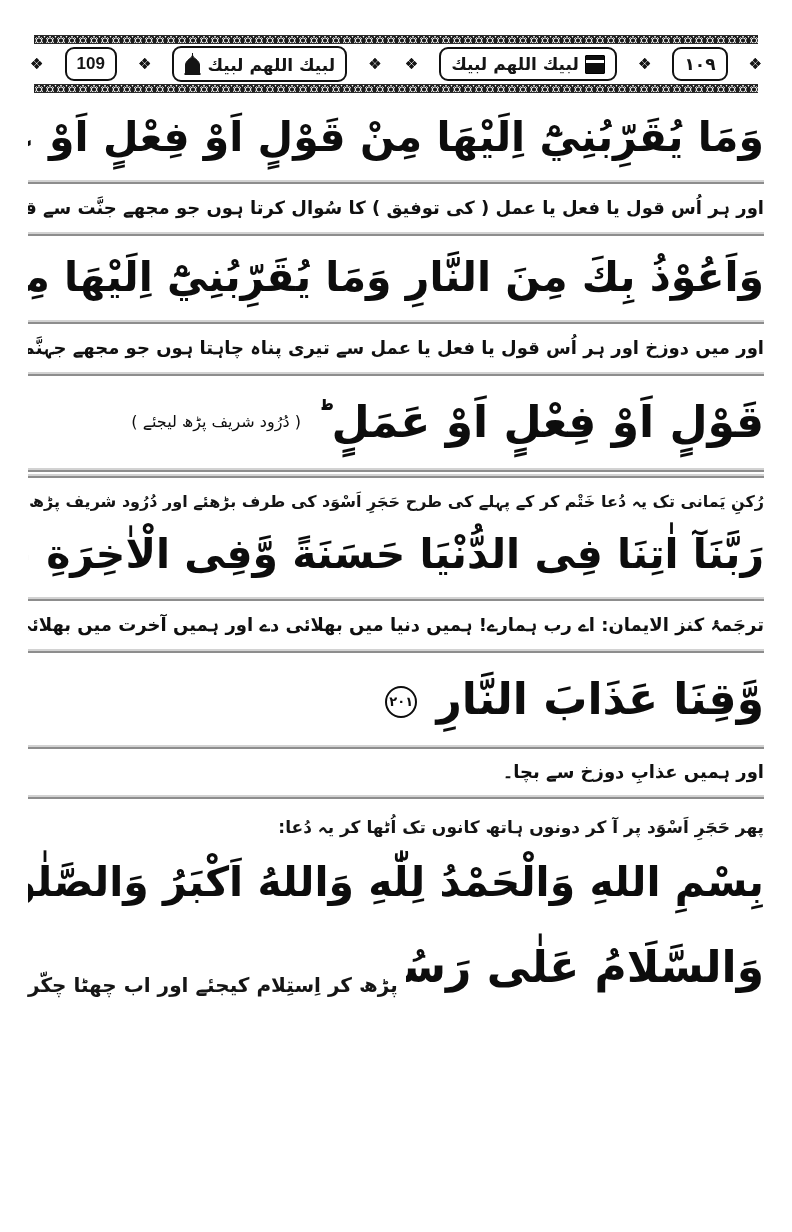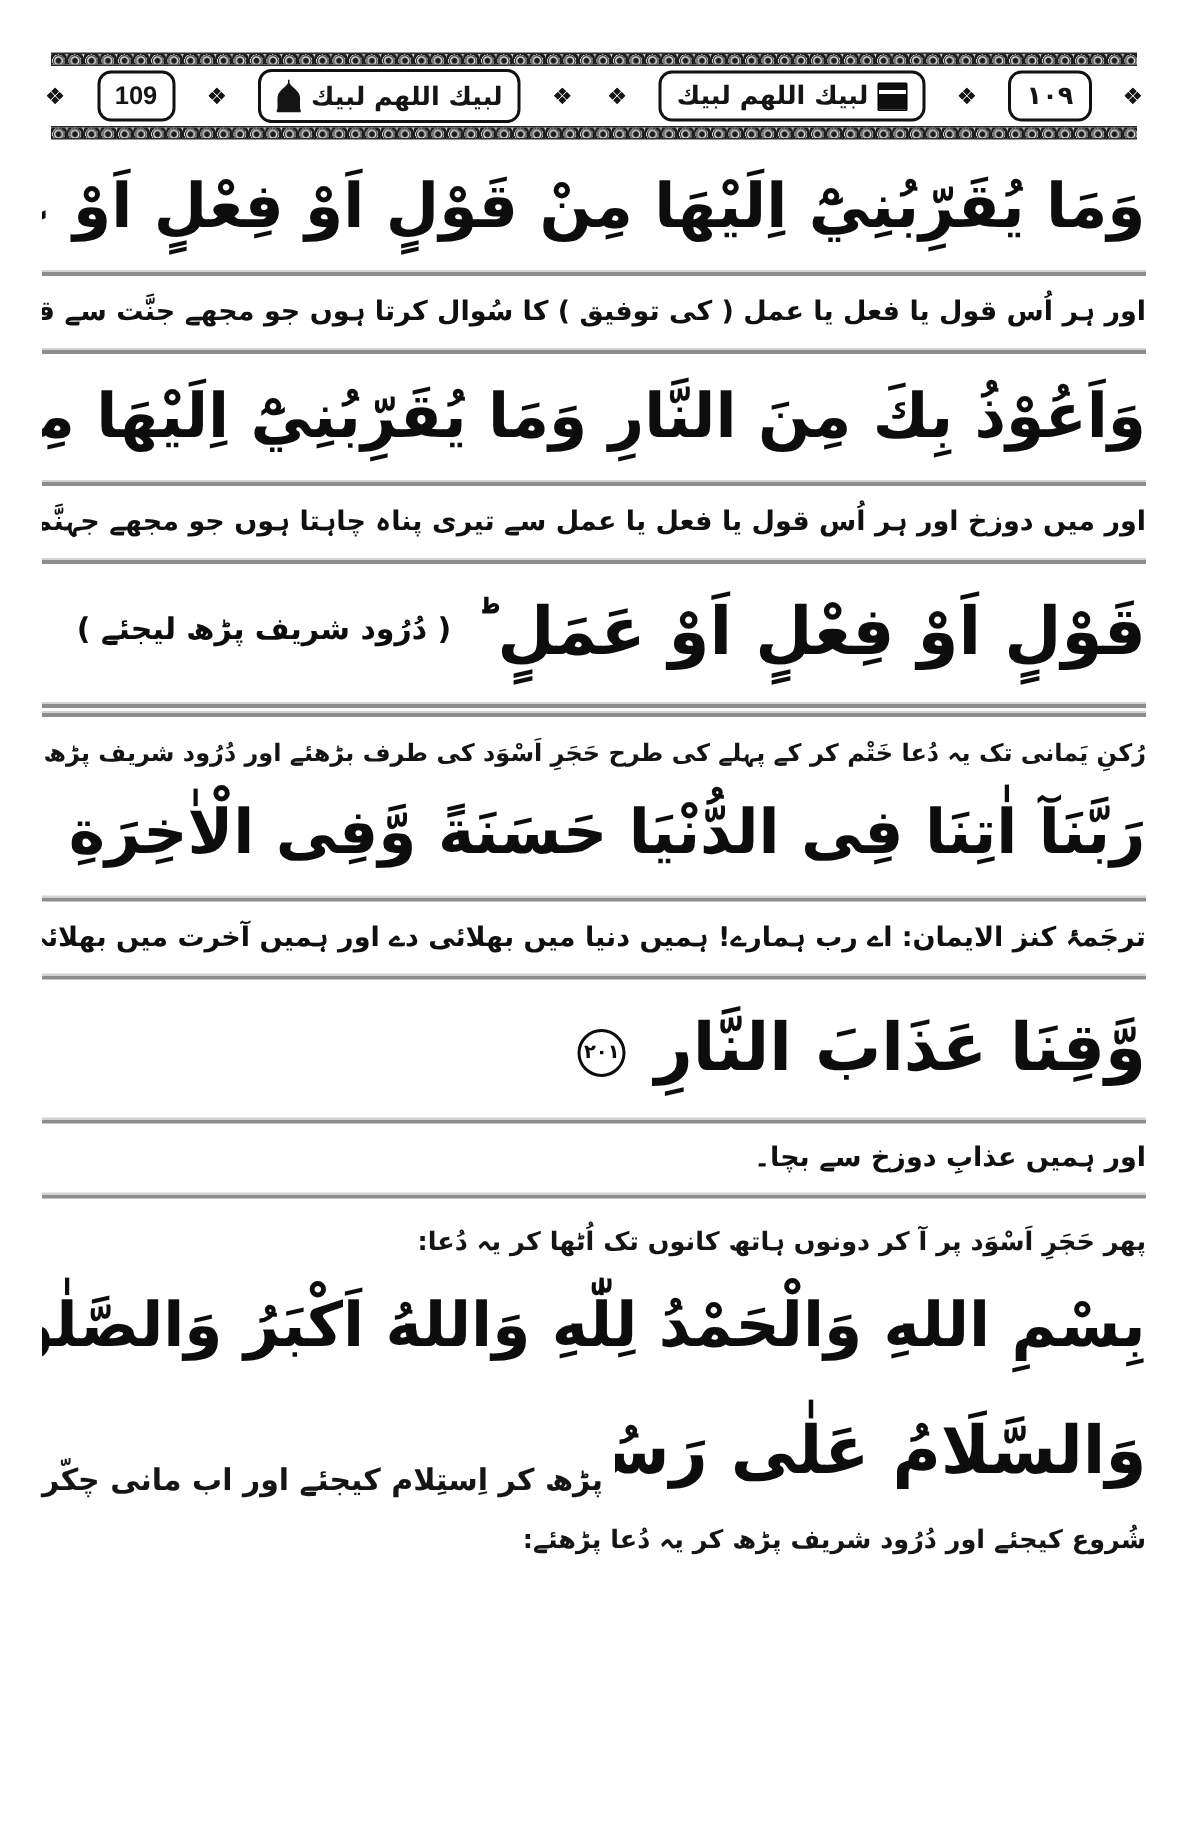--- a/index.html
+++ b/index.html
@@ -72,21 +72,21 @@
   .ar-justify { text-align: justify; text-align-last: justify; }
   .ar-right { text-align: right; }
   .ar-lg { font-size: 41px; line-height: 1.95; }
   .ar-xl { font-size: 44px; line-height: 2.0; }
   .ur {
     font-size: 18px; font-weight: bold; line-height: 1.45;
     white-space: nowrap; overflow: hidden; color: #101010;
   }
   .ur-justify { text-align: justify; text-align-last: justify; padding: 9px 0; }
   .ur-right { text-align: right; padding: 8px 0; }
-  .note-inline { font-size: 20px; font-weight: bold; vertical-align: 10px; }
+  .note-inline { font-size: 16px; font-weight: normal; vertical-align: 10px; }
   .verse-circle {
     display: inline-flex; align-items: center; justify-content: center;
     width: 32px; height: 32px; vertical-align: 8px;
     border: 2px solid #0d0d0d; border-radius: 50%;
     font-size: 13px; font-weight: bold; margin-right: 4px;
   }
   .instr { font-size: 16px; font-weight: bold; white-space: nowrap; overflow: hidden; }
   .instr-justify { text-align: justify; text-align-last: justify; padding: 12px 0 4px; }
   .instr-right { text-align: right; padding: 16px 0 6px; }
   .mix-row { display: flex; align-items: flex-end; justify-content: space-between; gap: 8px; }
@@ -174,18 +174,17 @@
 
   <div class="ur ur-right">اور ہمیں عذابِ دوزخ سے بچا۔</div>
   <div class="rule"></div>
 
   <div class="instr instr-right" style="font-size:17px">پھر حَجَرِ اَسْوَد پر آ کر دونوں ہاتھ کانوں تک اُٹھا کر یہ دُعا:</div>
 
   <div class="ar ar-lg ar-justify">بِسْمِ اللهِ وَالْحَمْدُ لِلّٰهِ وَاللهُ اَكْبَرُ وَالصَّلٰوةُ</div>
 
   <div class="mix-row">
     <span class="ar ar-xl">وَالسَّلَامُ عَلٰی رَسُوْلِ اللهِ ؕ</span>
-    <span class="ur-tail">پڑھ کر اِستِلام کیجئے اور اب مانی چکّر</span>
+    <span class="ur-tail">پڑھ کر اِستِلام کیجئے اور اب چھٹا چکّر</span>
   </div>
 
-  <div class="instr instr-right" style="font-size:17px; padding-top:4px">شُروع کیجئے اور دُرُود شریف پڑھ کر یہ دُعا پڑھئے:</div>
 
 </div>
 
 </body></html>

